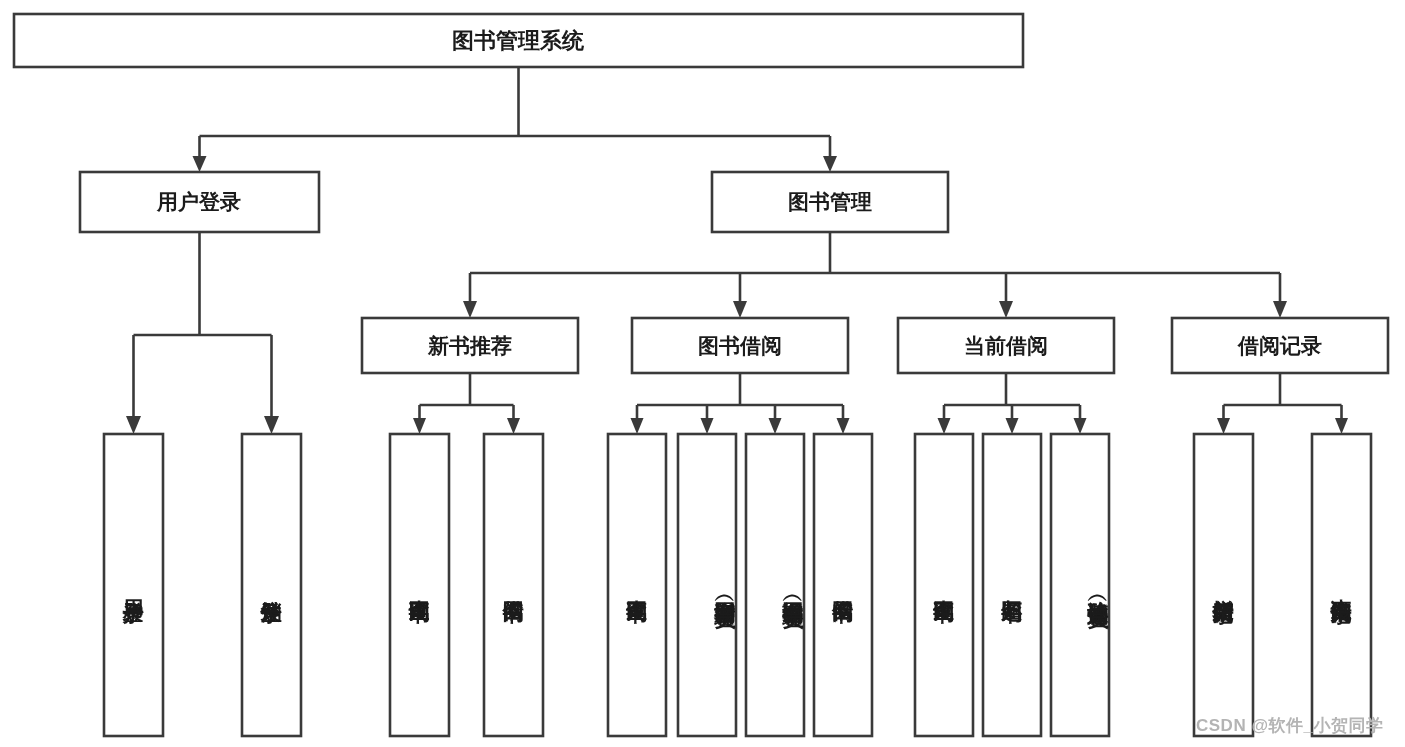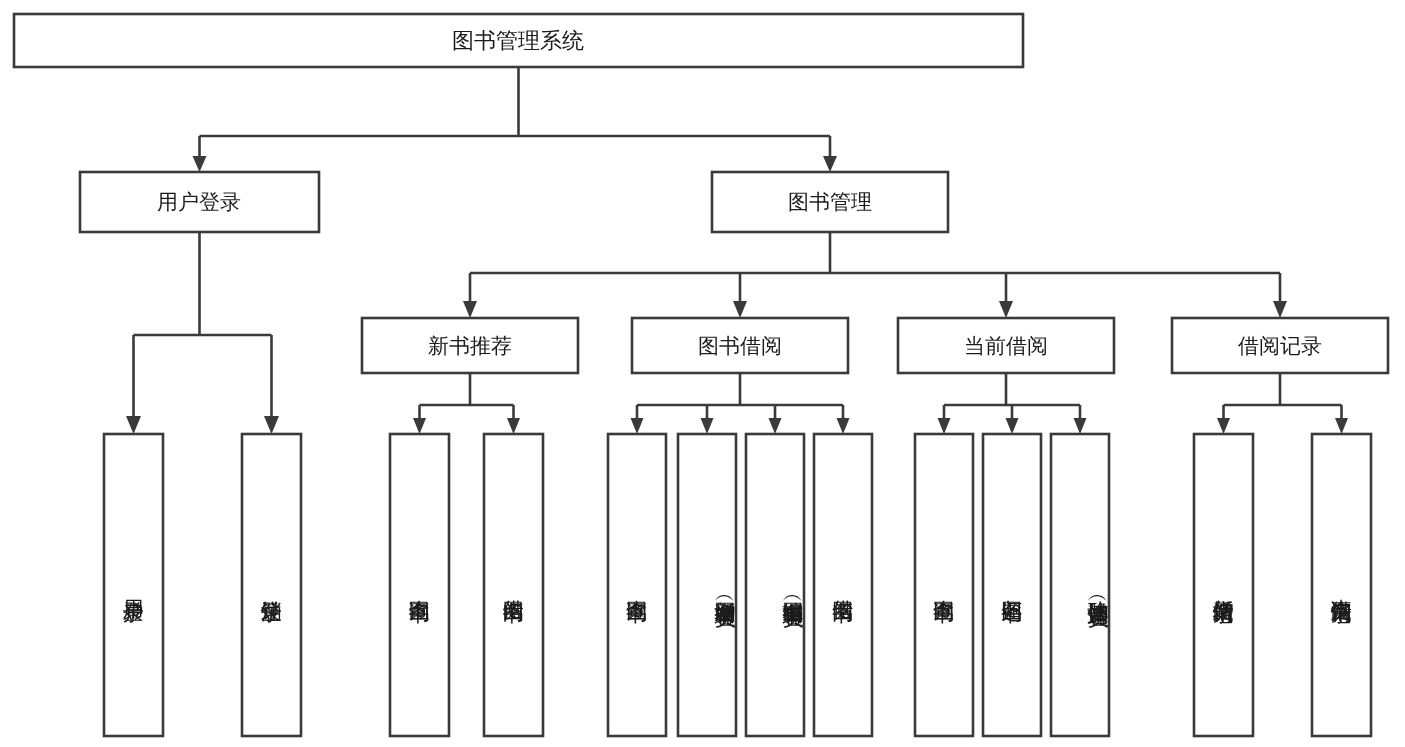--- a/index.html
+++ b/index.html
@@ -13,20 +13,21 @@
     font-family: "Liberation Sans", "DejaVu Sans", sans-serif;
     overflow: hidden;
     position: relative;
   }
   #diagram-root {
     position: absolute;
     left: 0;
     top: 0;
     width: 1405px;
     height: 747px;
+    font-weight: bold;
   }
   svg.flow {
     display: block;
     width: 1405px;
     height: 747px;
   }
   .node-rect {
     fill: #ffffff;
     stroke: #3a3a3a;
     stroke-width: 2.6;
@@ -227,13 +228,14 @@
   <div class="vlabel" style="left:746px; top:441px; width:58px; height:295px;">编辑图书（管理员）</div>
   <div class="vlabel center" style="left:814px; top:434px; width:58px; height:302px;">借阅图书</div>
 
   <div class="vlabel center" style="left:915px; top:434px; width:58px; height:302px;">查询图书</div>
   <div class="vlabel center" style="left:983px; top:434px; width:58px; height:302px;">归还图书</div>
   <div class="vlabel" style="left:1051px; top:441px; width:58px; height:295px;">确认归还（管理员）</div>
 
   <div class="vlabel center" style="left:1194px; top:434px; width:59px; height:302px;">新增借阅记录</div>
   <div class="vlabel center" style="left:1312px; top:434px; width:59px; height:302px;">查询借阅记录</div>
 
+  <div class="watermark">CSDN @软件_小贺同学</div>
 </div>
 
 </body></html>

